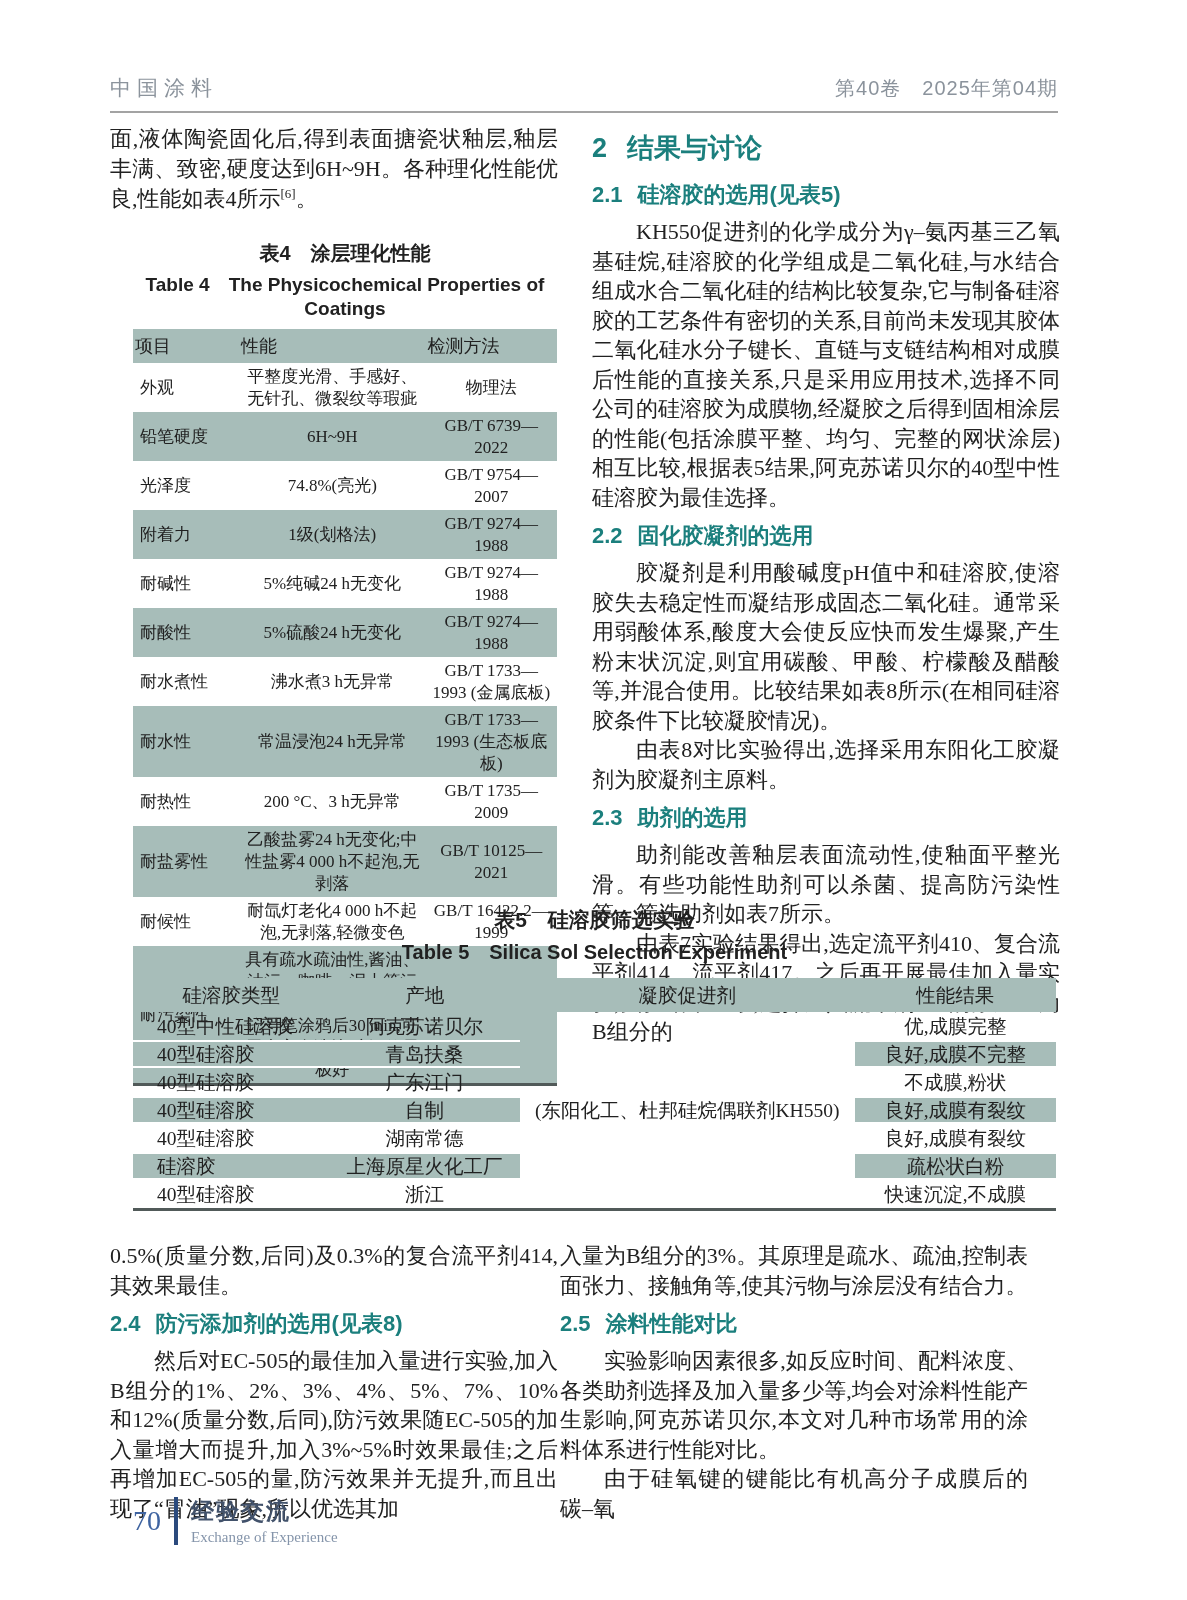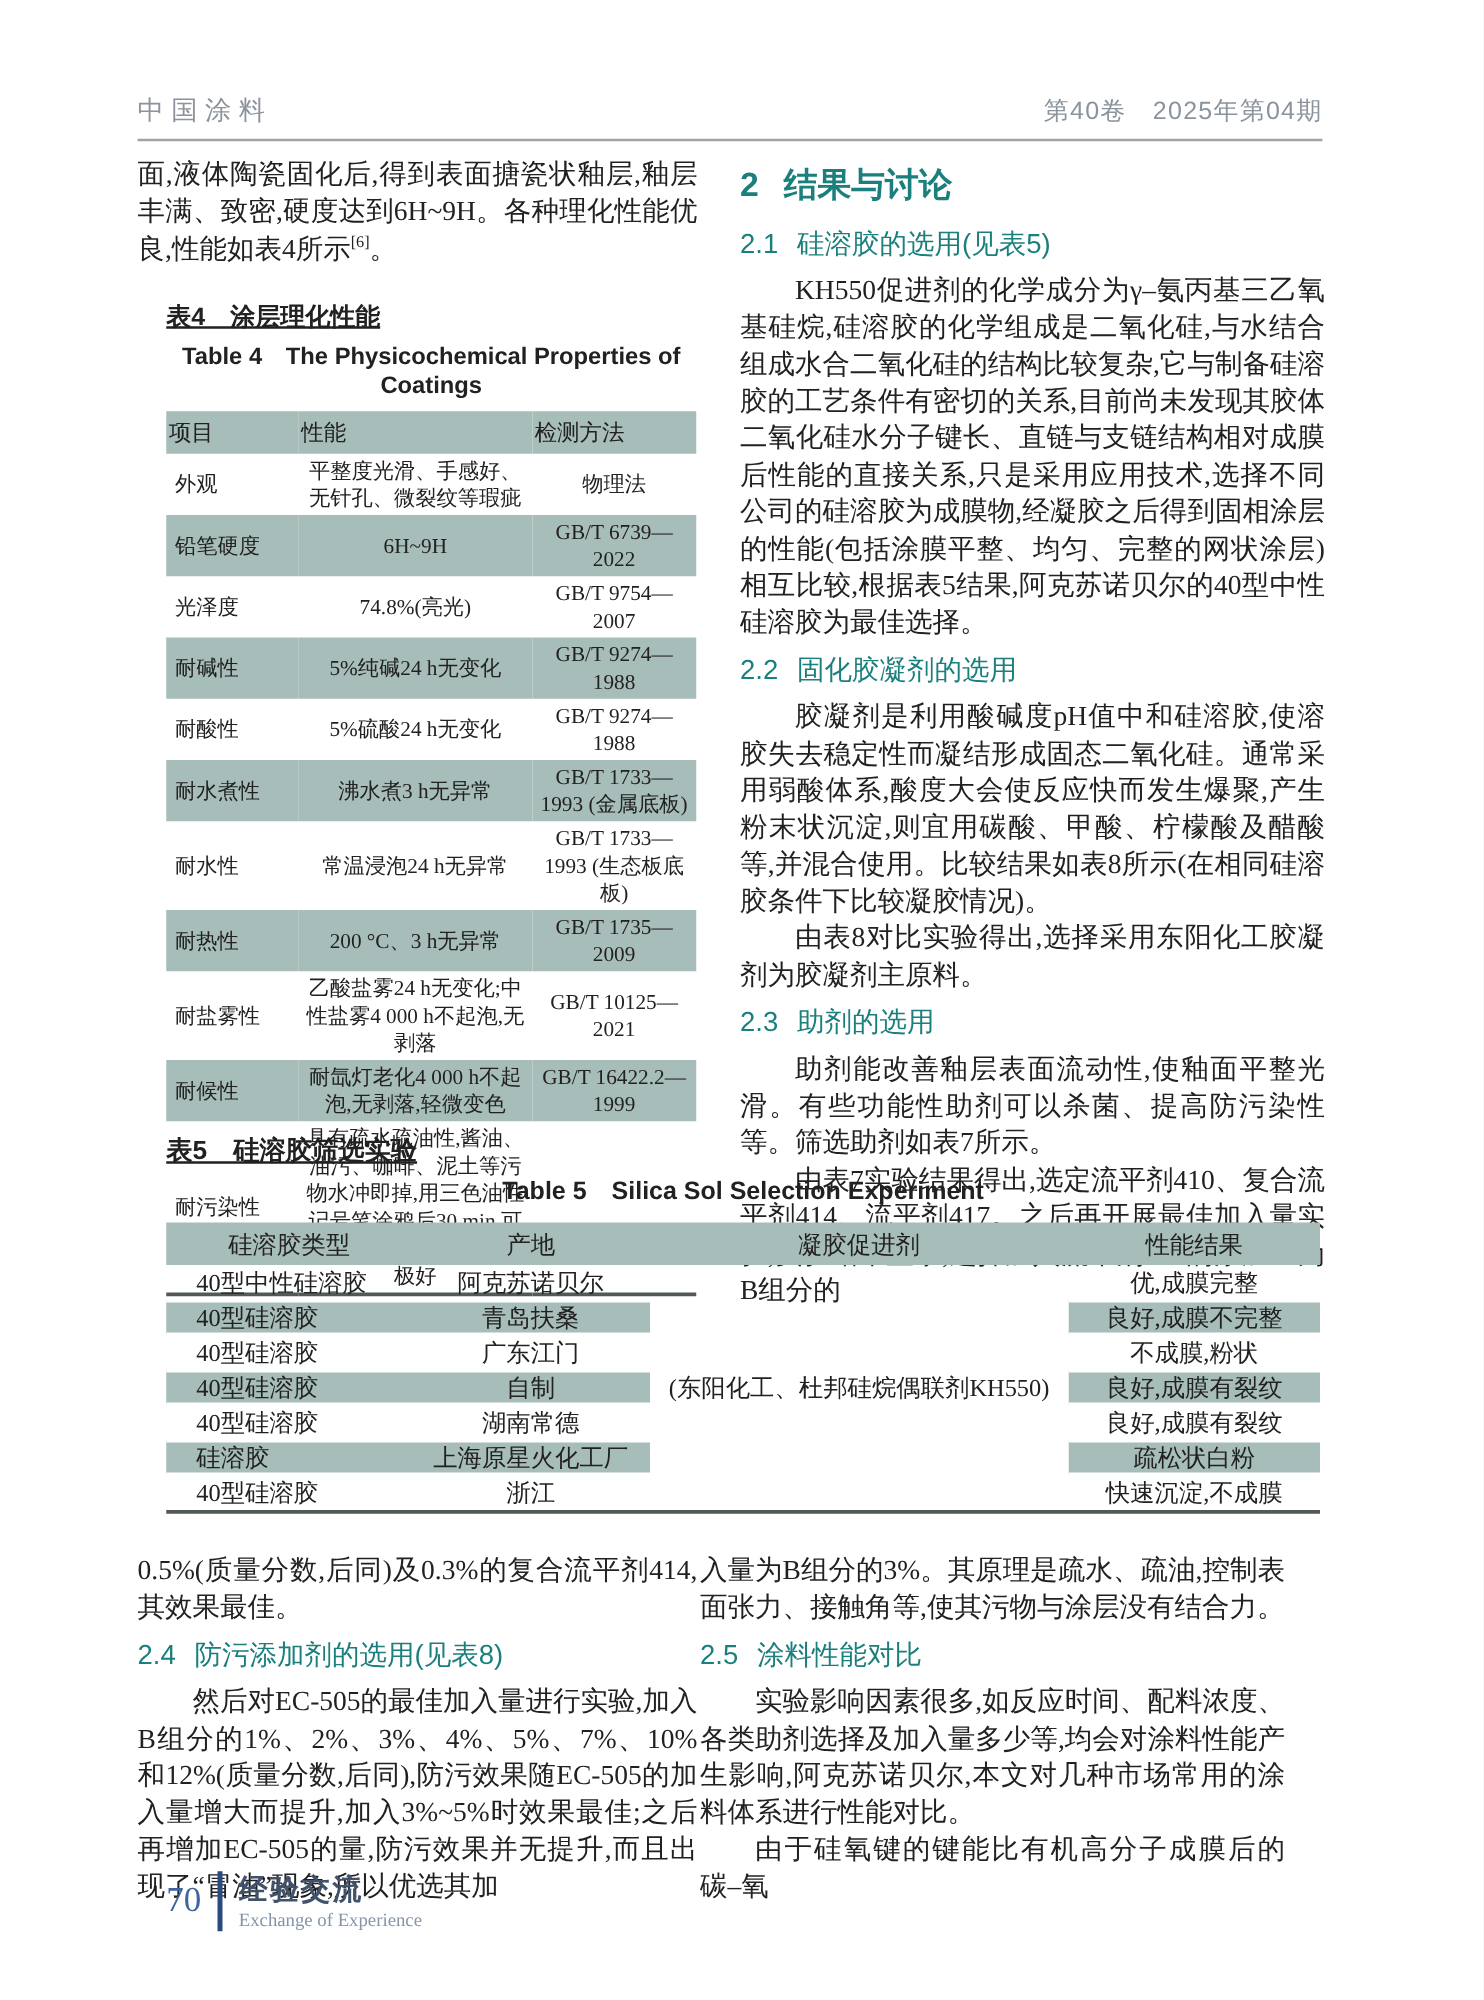--- a/index.html
+++ b/index.html
@@ -31,29 +31,29 @@
   sup.refmark { font-size:13px; vertical-align:super; line-height:0; }
   
   .sec-h2 {
     display:flex; gap:20px; align-items:baseline; color:#1b7f7d;
     font-family:"Liberation Sans","DejaVu Sans",sans-serif;
     font-size:27px; font-weight:bold; margin:2px 0 14px 0;
   }
   .sec-h3 {
     display:flex; gap:15px; align-items:baseline; color:#1b7f7d;
     font-family:"Liberation Sans","DejaVu Sans",sans-serif;
-    font-size:22px; font-weight:normal; margin:9px 0 7px 0;
+    font-size:22px; font-weight:bold; margin:9px 0 7px 0;
   }
   .right-col { position:absolute; left:592px; top:128px; width:468px; }
   .bot-left  { position:absolute; left:110px; top:1241px; width:448px; }
   .bot-right { position:absolute; left:560px; top:1241px; width:468px; }
   
   .tbl-title-zh {
-    text-align:left; font-weight:bold; font-size:20px;
-    font-family:"Liberation Sans","DejaVu Sans",sans-serif; margin-bottom:5px;text-decoration:underline;
+    text-align:center; font-weight:bold; font-size:20px;
+    font-family:"Liberation Sans","DejaVu Sans",sans-serif; margin-bottom:5px;
   }
   .tbl-title-en {
     text-align:center; font-weight:bold; font-size:19px;
     font-family:Liberation Sans, sans-serif; margin-bottom:9px;
   }
   
   .t4-block { position:absolute; left:133px; top:240px; width:424px; }
   table.t4 { width:100%; border-collapse:collapse; border-bottom:3px solid #515a59; }
   table.t4 th {
     background:#a7bdb9; font-weight:normal; font-size:18px;
@@ -144,20 +144,25 @@
             <td>6H~9H</td>
             <td>GB/T 6739—2022</td>
           </tr>
 
           <tr>
             <td class="c1">光泽度</td>
             <td>74.8%(亮光)</td>
             <td>GB/T 9754—2007</td>
           </tr>
 
+          <tr>
+            <td class="c1">附着力</td>
+            <td>1级(划格法)</td>
+            <td>GB/T 9274—1988</td>
+          </tr>
 
           <tr>
             <td class="c1">耐碱性</td>
             <td>5%纯碱24 h无变化</td>
             <td>GB/T 9274—1988</td>
           </tr>
 
           <tr>
             <td class="c1">耐酸性</td>
             <td>5%硫酸24 h无变化</td>

